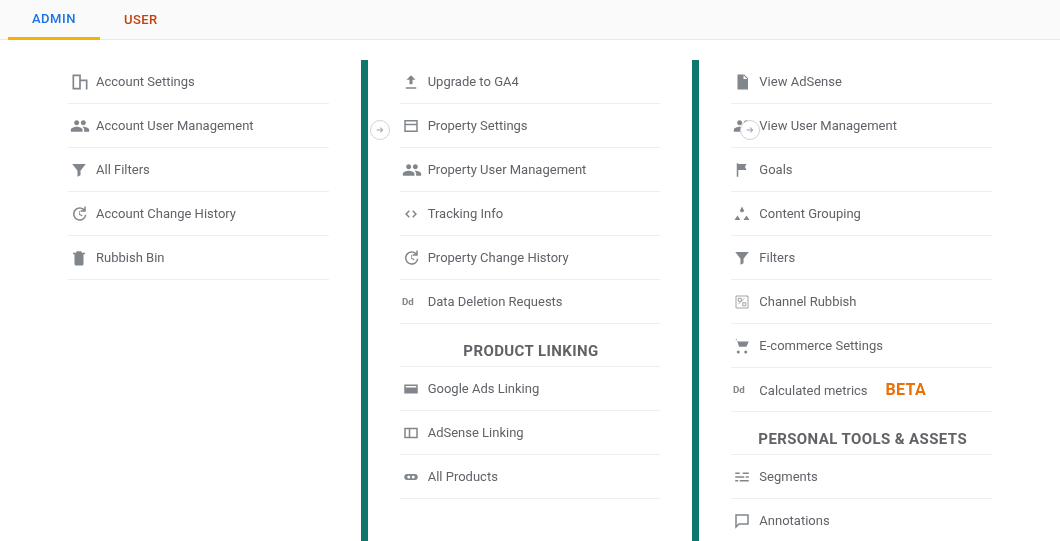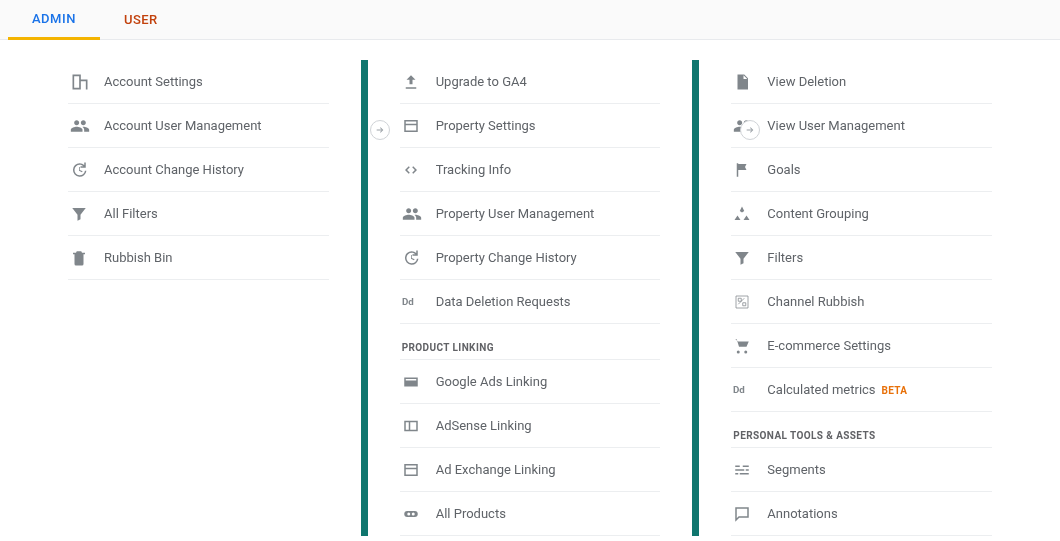--- a/index.html
+++ b/index.html
@@ -45,49 +45,50 @@
     padding: 0 32px;
     position: relative;
   }
   .col + .col { border-left: 7px solid #0f766e; }
   .item {
     display: flex;
     align-items: center;
     height: 44px;
     border-bottom: 1px solid #eceef0;
     cursor: pointer;
-    gap: 14px;
+    gap: 6px;
     padding-left: 2px;
   }
   .item .icon {
     width: 20px;
     height: 20px;
     display: flex;
     align-items: center;
     justify-content: flex-start;
     flex-shrink: 0;
   }
   .item .icon svg { fill: #80868b; }
   .item .label {
     font-size: 13px;
     color: #5f6368;
   }
   .section-head {
-    font-size: 10px;
+    font-size: 15px;
     font-weight: 700;
     letter-spacing: 0.4px;
     color: #616266;
     padding: 18px 0 6px 2px;
     border-bottom: 1px solid #eceef0;
+    text-align: center;
   }
   .badge {
-    font-size: 10px;
+    font-size: 16px;
     font-weight: 700;
     color: #e8710a;
-    margin-left: 6px;
+    margin-left: 18px;
     letter-spacing: 0.3px;
   }
   .arrow-circle {
     position: absolute;
     top: 80px;
     width: 20px;
     height: 20px;
     border-radius: 50%;
     border: 1px solid #d0d3d7;
     background: #fff;
@@ -134,36 +135,36 @@
       <span class="icon">
         <svg width="20" height="20" viewBox="0 0 24 24">
             <path d="M16 11c1.7 0 3-1.3 3-3s-1.3-3-3-3-3 1.3-3 3 1.3 3 3 3zm-8 0c1.7 0 3-1.3 3-3S9.7 5 8 5 5 6.3 5 8s1.3 3 3 3zm0 2c-2.3 0-7 1.2-7 3.5V19h14v-2.5C15 14.2 10.3 13 8 13zm8 0c-.3 0-.6 0-1 .1 1.2.9 2 2 2 3.4V19h6v-2.5c0-2.3-4.7-3.5-7-3.5z"></path>
           </svg>
       </span>
       <span class="label">Account User Management</span>
     </div>
     <div class="item">
       <span class="icon">
         <svg width="18" height="18" viewBox="0 0 24 24">
+            <path d="M3 4h18l-7 9v6l-4 2v-8L3 4z"></path>
+          </svg>
+      </span>
+      <span class="label">All Filters</span>
+    </div>
+    <div class="item">
+      <span class="icon">
+        <svg width="18" height="18" viewBox="0 0 24 24">
             <path d="M13 3a9 9 0 1 0 8.9 10H19.9A7 7 0 1 1 13 5c1.9 0 3.6.8 4.9 2H14v2h7V2h-2v3.3A9 9 0 0 0 13 3zm-1 5v5l4 2 .8-1.5L13 12V8h-1z"></path>
           </svg>
       </span>
       <span class="label">Account Change History</span>
     </div>
     <div class="item">
       <span class="icon">
         <svg width="18" height="18" viewBox="0 0 24 24">
-            <path d="M3 4h18l-7 9v6l-4 2v-8L3 4z"></path>
-          </svg>
-      </span>
-      <span class="label">All Filters</span>
-    </div>
-    <div class="item">
-      <span class="icon">
-        <svg width="18" height="18" viewBox="0 0 24 24">
             <path d="M6 7h12v13a2 2 0 0 1-2 2H8a2 2 0 0 1-2-2V7zm3-4h6l1 2h4v2H4V5h4l1-2z"></path>
           </svg>
       </span>
       <span class="label">Rubbish Bin</span>
     </div>
   </div>
 
   <div class="col">
     <div class="item">
       <span class="icon">
@@ -173,40 +174,40 @@
       </span>
       <span class="label">Upgrade to GA4</span>
     </div>
     <div class="item">
       <span class="icon">
         <svg width="18" height="18" viewBox="0 0 24 24">
             <path d="M3 4h18v16H3V4zm2 2v3h14V6H5zm0 5v7h14v-7H5z"></path>
           </svg>
       </span>
       <span class="label">Property Settings</span>
-    </div>
-    <div class="item">
-      <span class="icon">
-        <svg width="18" height="18" viewBox="0 0 24 24">
-            <path d="M9 17l-5-5 5-5 1.4 1.4L6.8 12l3.6 3.6L9 17zm6-10l5 5-5 5-1.4-1.4L17.2 12l-3.6-3.6L15 7z"></path>
-          </svg>
-      </span>
-      <span class="label">Tracking Info</span>
     </div>
     <div class="item">
       <span class="icon">
         <svg width="20" height="20" viewBox="0 0 24 24">
             <path d="M16 11c1.7 0 3-1.3 3-3s-1.3-3-3-3-3 1.3-3 3 1.3 3 3 3zm-8 0c1.7 0 3-1.3 3-3S9.7 5 8 5 5 6.3 5 8s1.3 3 3 3zm0 2c-2.3 0-7 1.2-7 3.5V19h14v-2.5C15 14.2 10.3 13 8 13zm8 0c-.3 0-.6 0-1 .1 1.2.9 2 2 2 3.4V19h6v-2.5c0-2.3-4.7-3.5-7-3.5z"></path>
           </svg>
       </span>
       <span class="label">Property User Management</span>
     </div>
     <div class="item">
       <span class="icon">
         <svg width="18" height="18" viewBox="0 0 24 24">
+            <path d="M9 17l-5-5 5-5 1.4 1.4L6.8 12l3.6 3.6L9 17zm6-10l5 5-5 5-1.4-1.4L17.2 12l-3.6-3.6L15 7z"></path>
+          </svg>
+      </span>
+      <span class="label">Tracking Info</span>
+    </div>
+    <div class="item">
+      <span class="icon">
+        <svg width="18" height="18" viewBox="0 0 24 24">
             <path d="M13 3a9 9 0 1 0 8.9 10H19.9A7 7 0 1 1 13 5c1.9 0 3.6.8 4.9 2H14v2h7V2h-2v3.3A9 9 0 0 0 13 3zm-1 5v5l4 2 .8-1.5L13 12V8h-1z"></path>
           </svg>
       </span>
       <span class="label">Property Change History</span>
     </div>
     <div class="item">
       <span class="icon">
         <svg width="18" height="18" viewBox="0 0 24 24">
             <text x="0" y="16" font-size="13" font-weight="700" fill="#80868b">Dd</text>
           </svg>
@@ -224,49 +225,41 @@
       </span>
       <span class="label">Google Ads Linking</span>
     </div>
     <div class="item">
       <span class="icon">
         <svg width="18" height="18" viewBox="0 0 24 24">
             <path d="M3 5h18v14H3V5zm2 2v10h4V7H5zm6 0v10h8V7h-8z"></path>
           </svg>
       </span>
       <span class="label">AdSense Linking</span>
-    </div>
-    <div class="item">
-      <span class="icon">
-        <svg width="18" height="18" viewBox="0 0 24 24">
-            <path d="M3 4h18v16H3V4zm2 2v3h14V6H5zm0 5v7h14v-7H5z"></path>
-          </svg>
-      </span>
-      <span class="label">Ad Exchange Linking</span>
     </div>
     <div class="item">
       <span class="icon">
         <svg width="18" height="18" viewBox="0 0 24 24">
             <rect x="3" y="8" width="18" height="8" rx="4"></rect>
             <circle cx="9" cy="12" r="2" fill="#fff"></circle>
             <circle cx="15" cy="12" r="2" fill="#fff"></circle>
           </svg>
       </span>
       <span class="label">All Products</span>
     </div>
   </div>
 
   <div class="col">
     <div class="item">
       <span class="icon">
         <svg width="18" height="18" viewBox="0 0 24 24">
             <path d="M6 2h9l5 5v15H6V2zm8 1v5h5"></path>
           </svg>
       </span>
-      <span class="label">View Deletion</span>
+      <span class="label">View AdSense</span>
     </div>
     <div class="item">
       <span class="icon">
         <svg width="20" height="20" viewBox="0 0 24 24">
             <path d="M16 11c1.7 0 3-1.3 3-3s-1.3-3-3-3-3 1.3-3 3 1.3 3 3 3zm-8 0c1.7 0 3-1.3 3-3S9.7 5 8 5 5 6.3 5 8s1.3 3 3 3zm0 2c-2.3 0-7 1.2-7 3.5V19h14v-2.5C15 14.2 10.3 13 8 13zm8 0c-.3 0-.6 0-1 .1 1.2.9 2 2 2 3.4V19h6v-2.5c0-2.3-4.7-3.5-7-3.5z"></path>
           </svg>
       </span>
       <span class="label">View User Management</span>
     </div>
     <div class="item">

